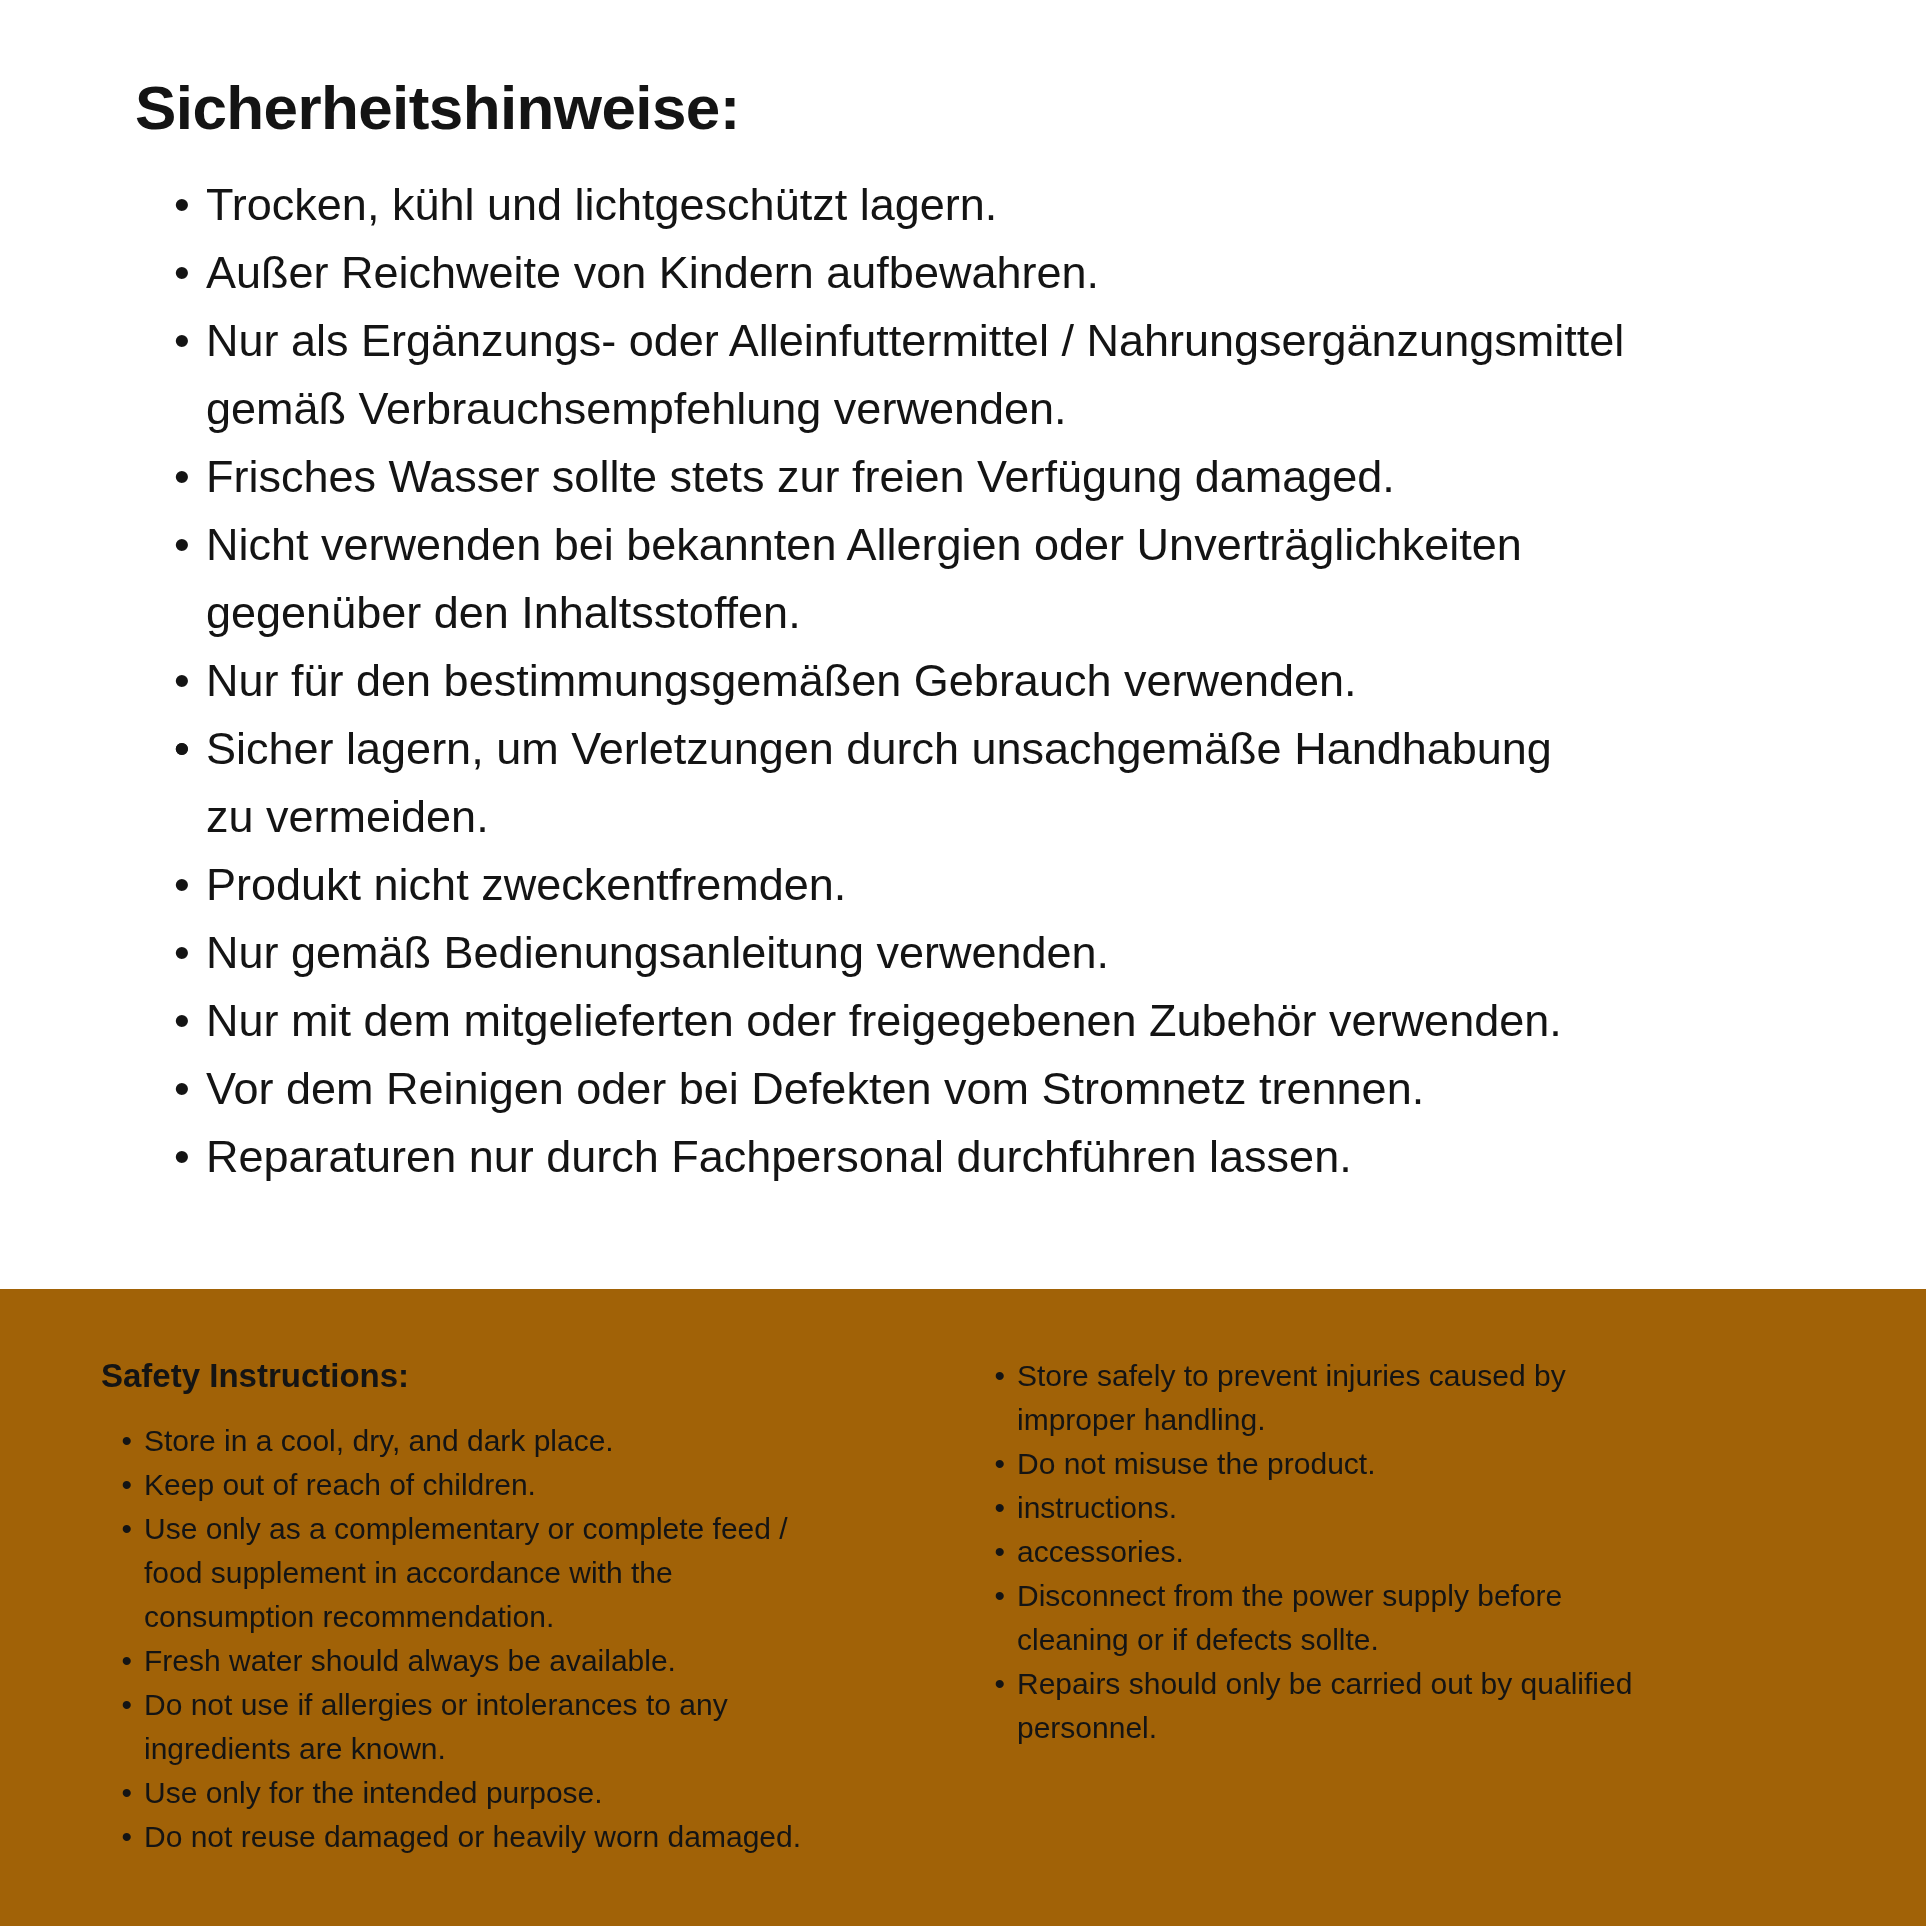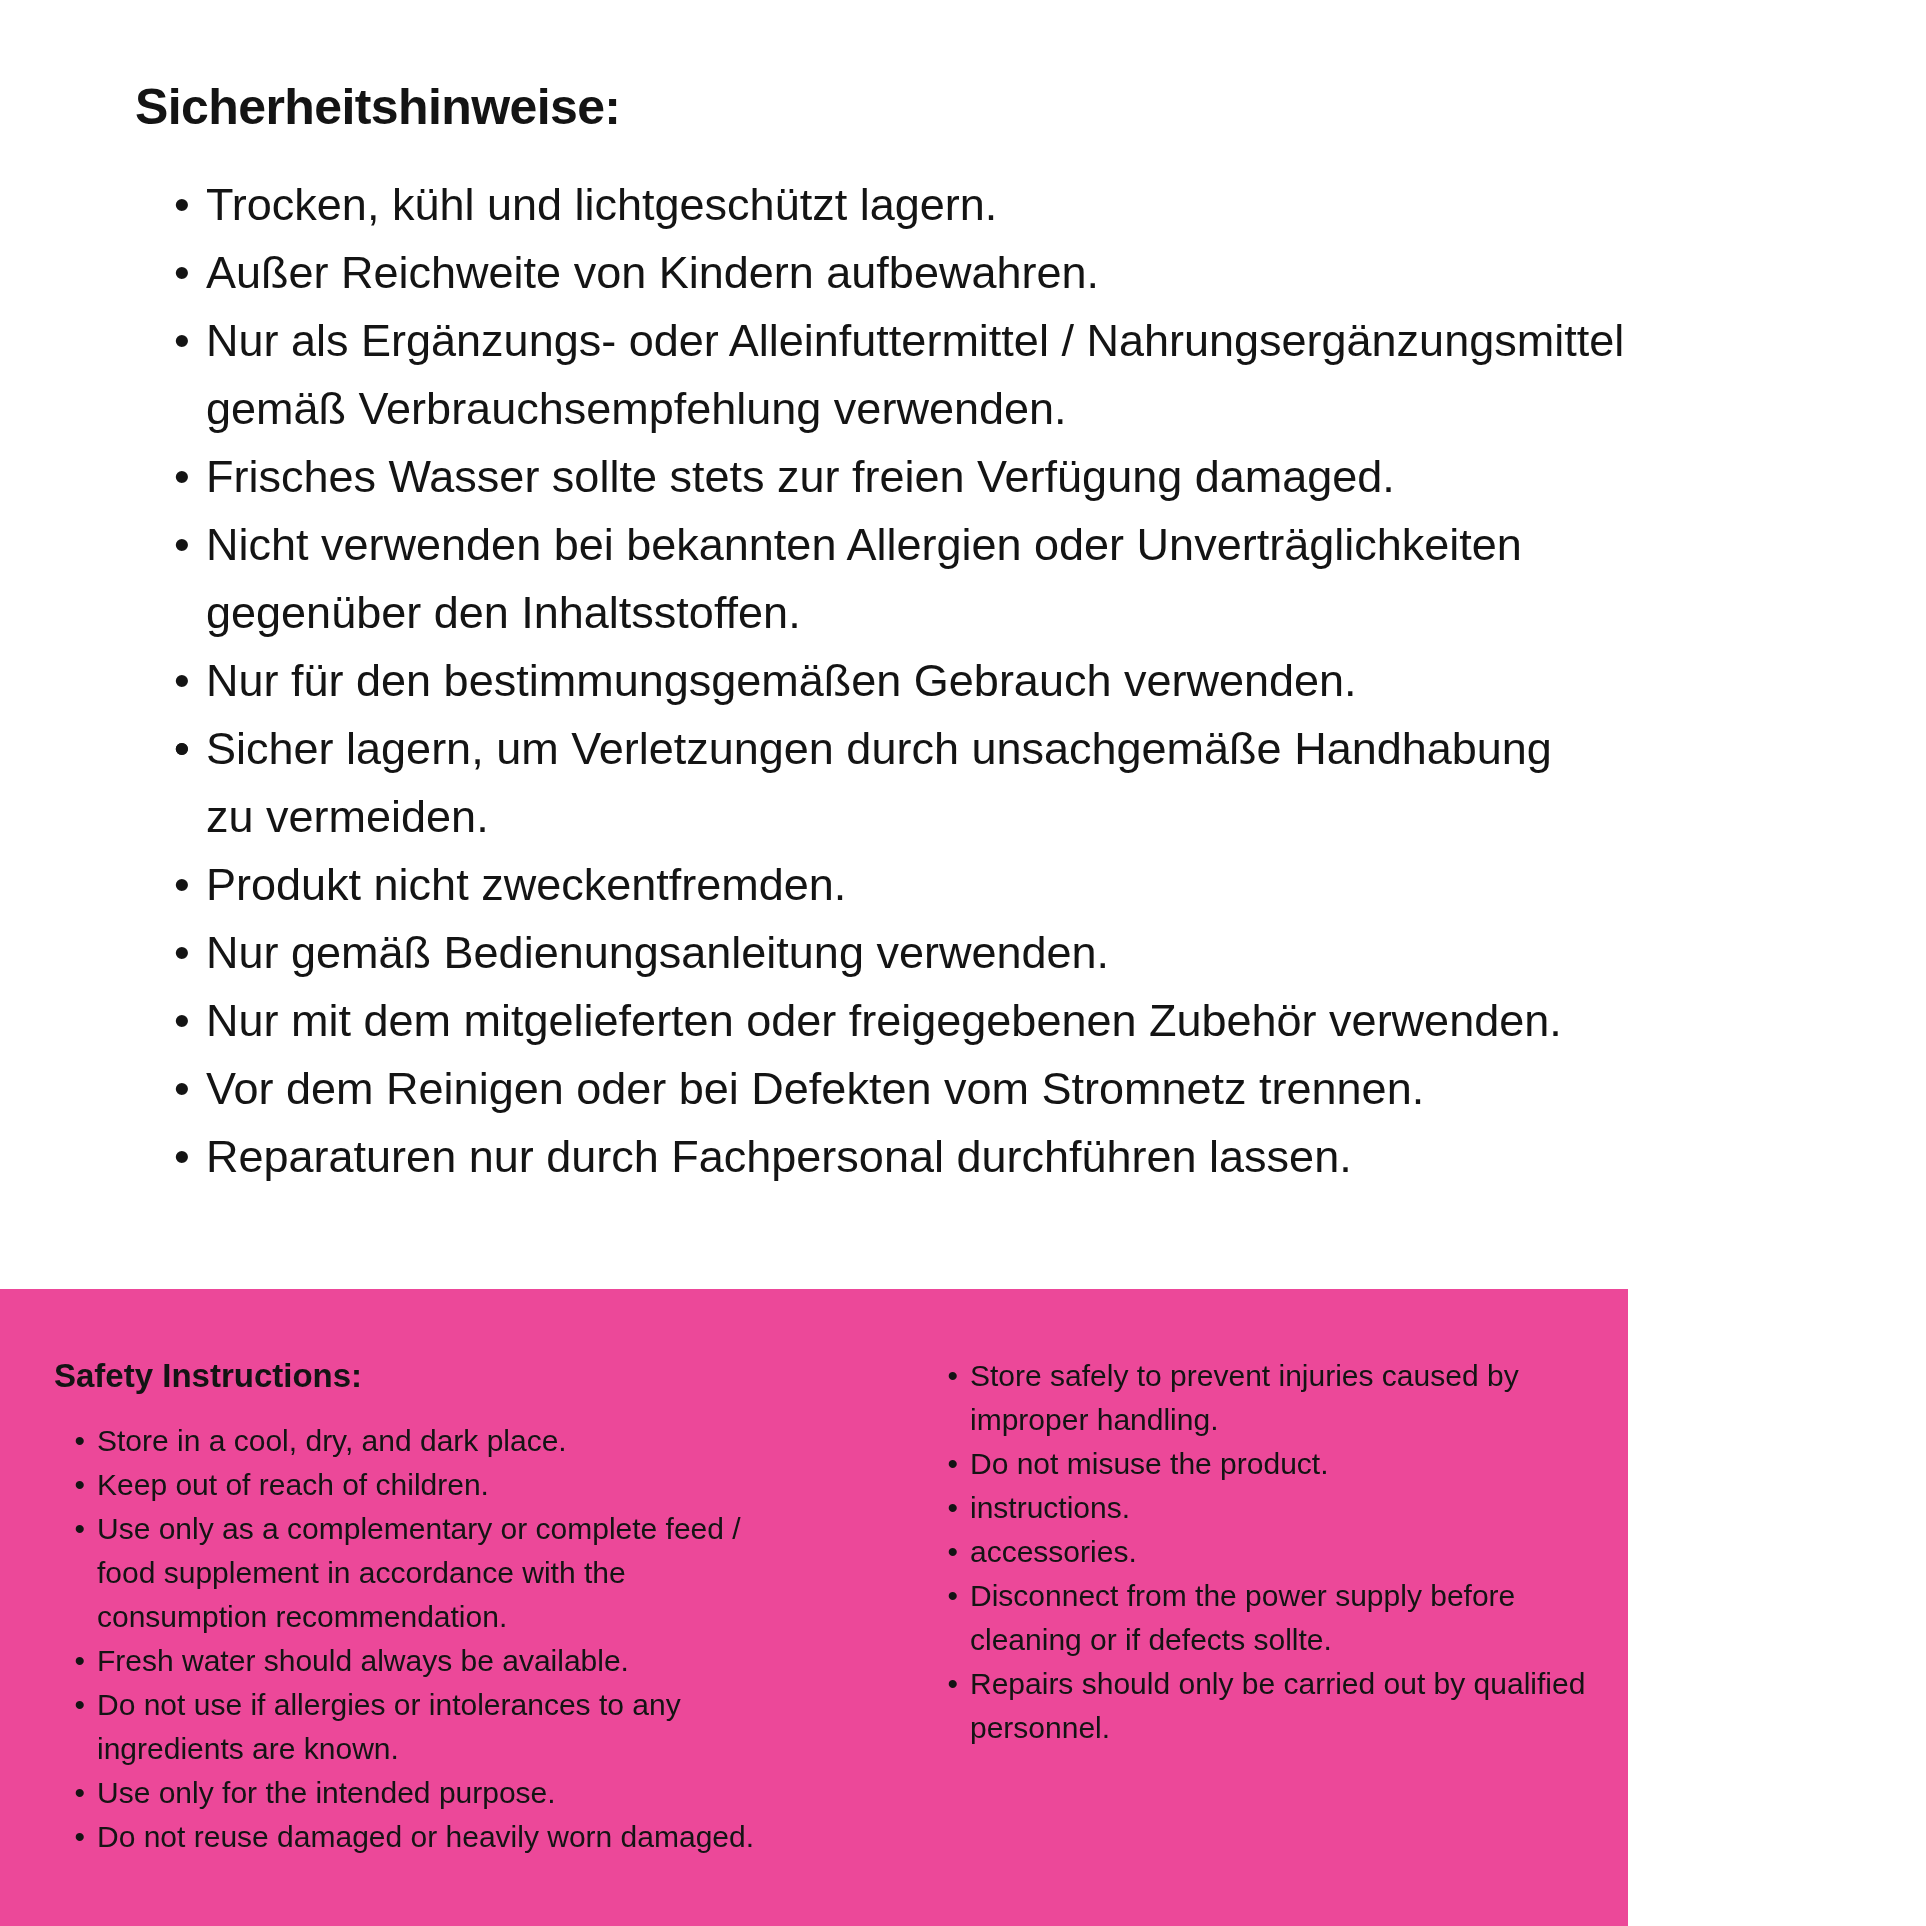--- a/index.html
+++ b/index.html
@@ -14,21 +14,21 @@
     -webkit-font-smoothing: antialiased;
   }
   .white-section {
     box-sizing: border-box;
     width: 1926px;
     height: 1289px;
     background: #ffffff;
     padding: 72px 103px 0 135px;
   }
   h1.de-title {
-    font-size: 50px;
+    font-size: 62px;
     line-height: 71px;
     font-weight: 700;
     margin: 0 0 28px 0;
     letter-spacing: -0.6px;
   }
   .list { margin: 0; padding: 0; }
   .line {
     position: relative;
     white-space: nowrap;
   }
@@ -37,24 +37,24 @@
     line-height: 68px;
     padding-left: 71px;
   }
   .de .marker {
     position: absolute;
     left: 39px;
     top: 0;
   }
   .gray-section {
     box-sizing: border-box;
-    width: 1628px;
+    width: 1926px;
     height: 637px;
-    background: #ec4899;
-    padding: 65px 64px 0 54px;
+    background: #a16207;
+    padding: 65px 64px 0 101px;
     display: flex;
     align-items: flex-start;
   }
   .col-left {
     flex: 0 0 auto;
     width: 873px;
   }
   .col-right { flex: 1 1 auto; }
   h2.en-title {
     font-size: 33px;

